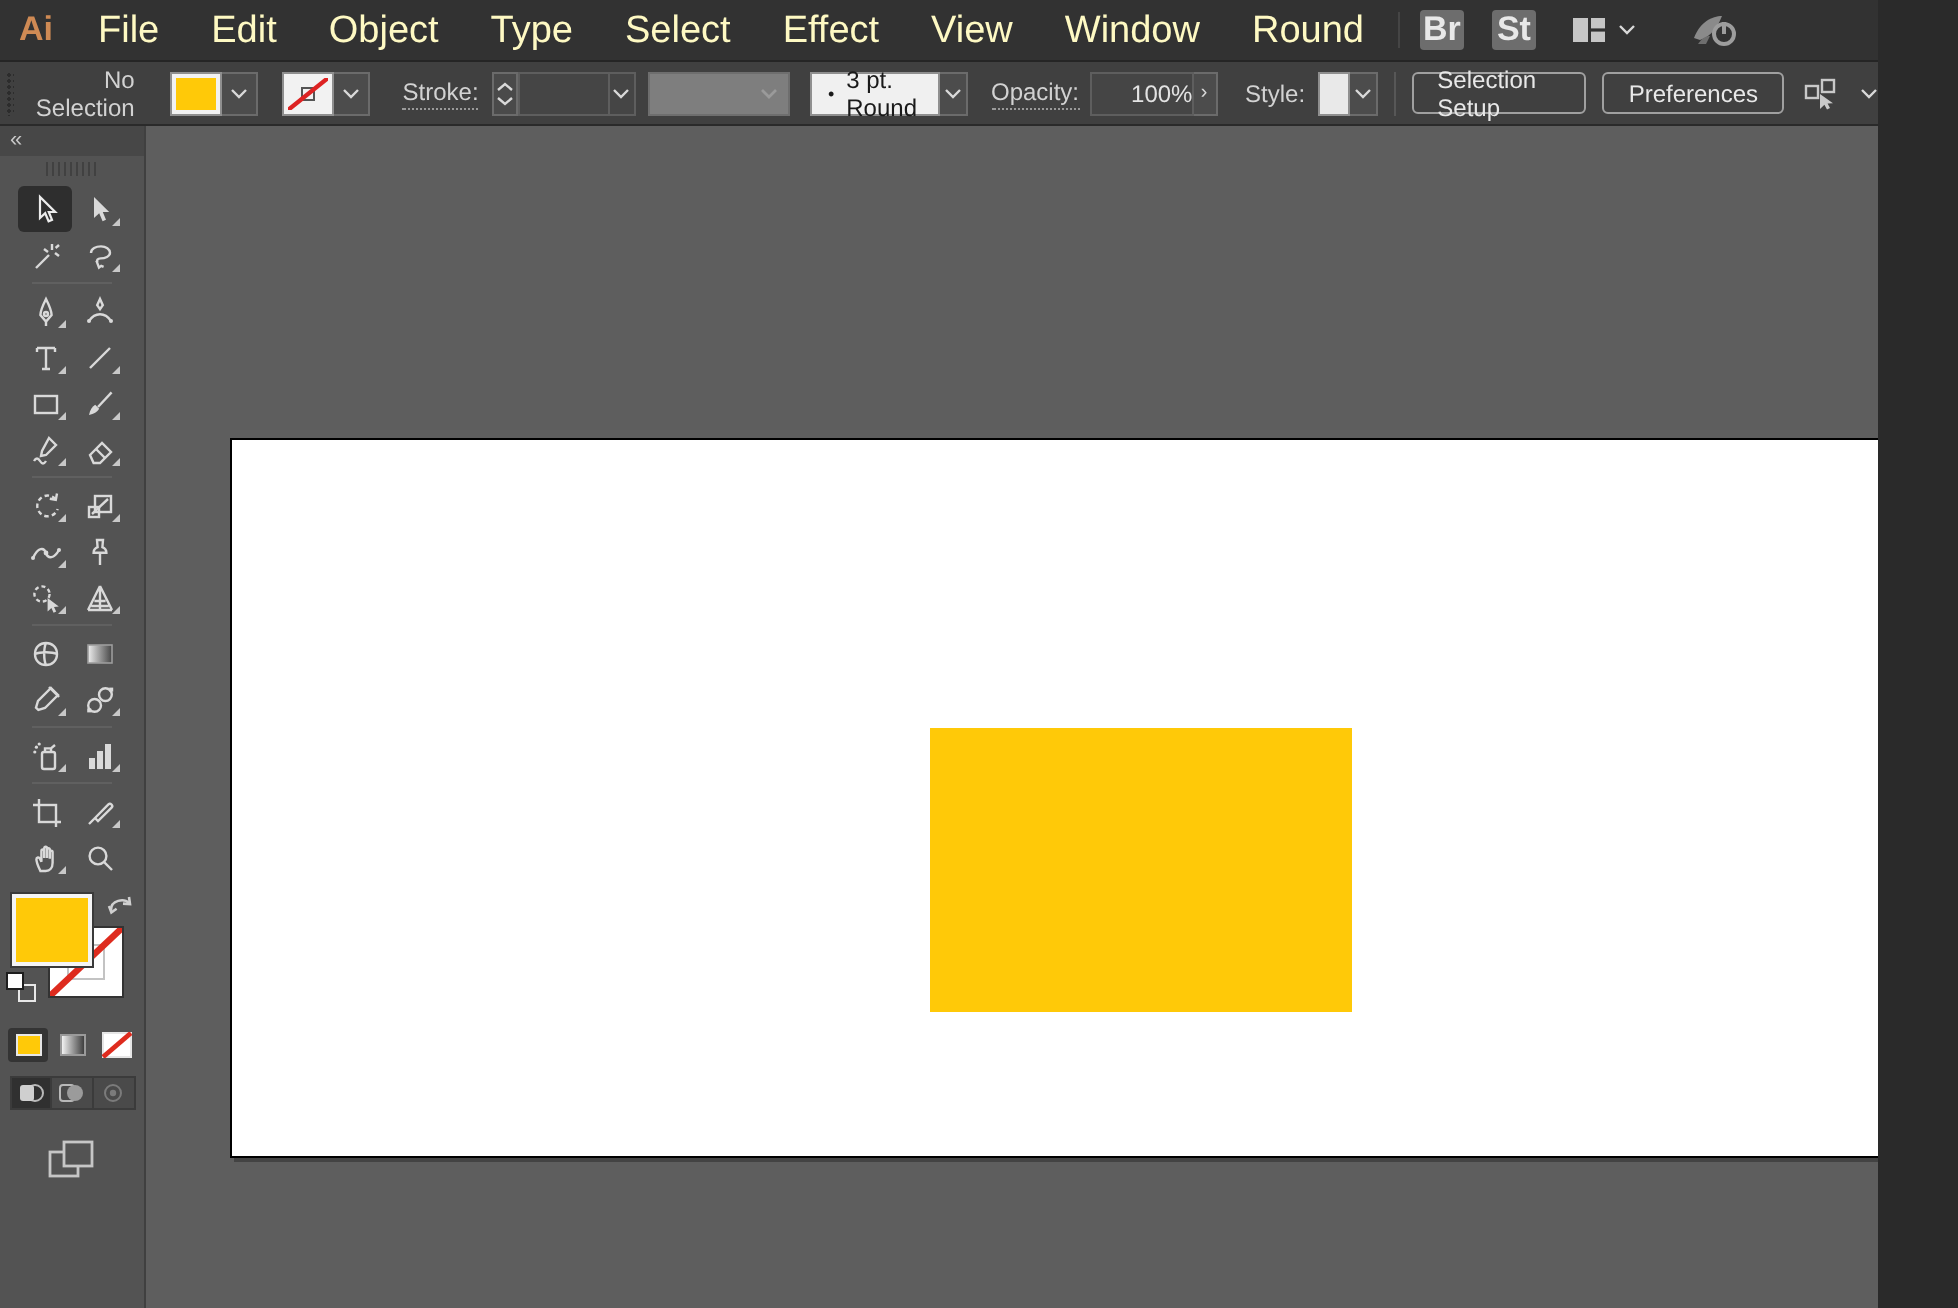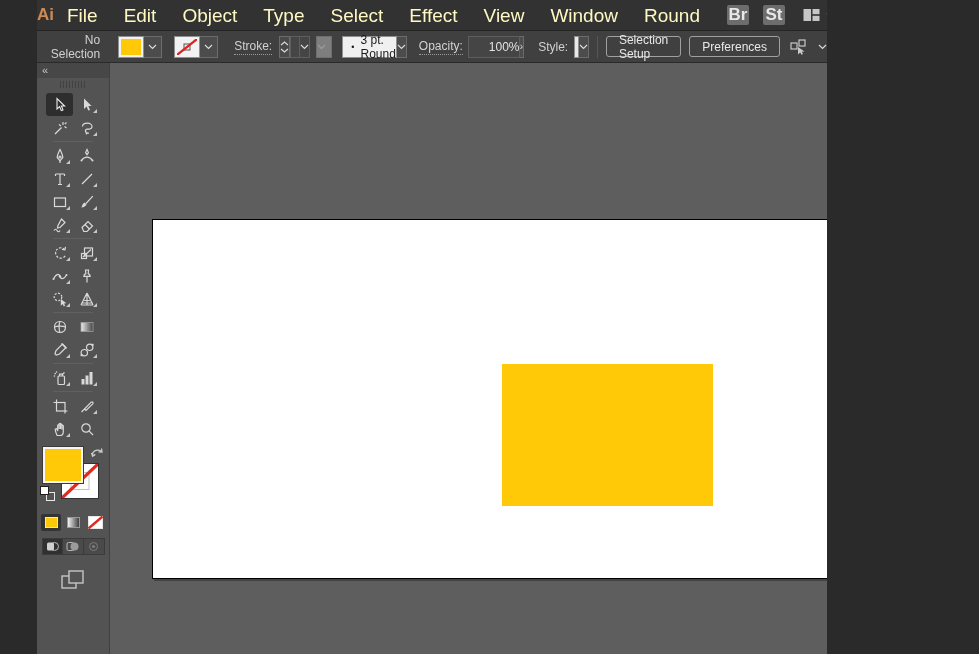--- a/index.html
+++ b/index.html
@@ -1,20 +1,20 @@
 <!DOCTYPE html>
 <html><head>
 <meta charset="utf-8">
 <style>
   * { margin:0; padding:0; box-sizing:border-box; }
   html,body { background:#2a2a2a; }
   .app {
-    position:relative; width:790px; height:654px; overflow:hidden;
+    position:relative; width:939px; height:654px; overflow:hidden;
     font-family:"Liberation Sans", sans-serif; font-size:12px; color:#d6d6d6;
-    background:#5e5e5e; user-select:none;margin-left:37px;
+    background:#5e5e5e; user-select:none;
   }
 
   
   .menubar {
     position:absolute; top:0; left:0; right:0; height:31px;
     background:#323232; border-bottom:1px solid #252525;
     display:flex; align-items:center;
   }
   .ai-logo {
     width:36px; height:31px; display:flex; align-items:center; justify-content:center;

